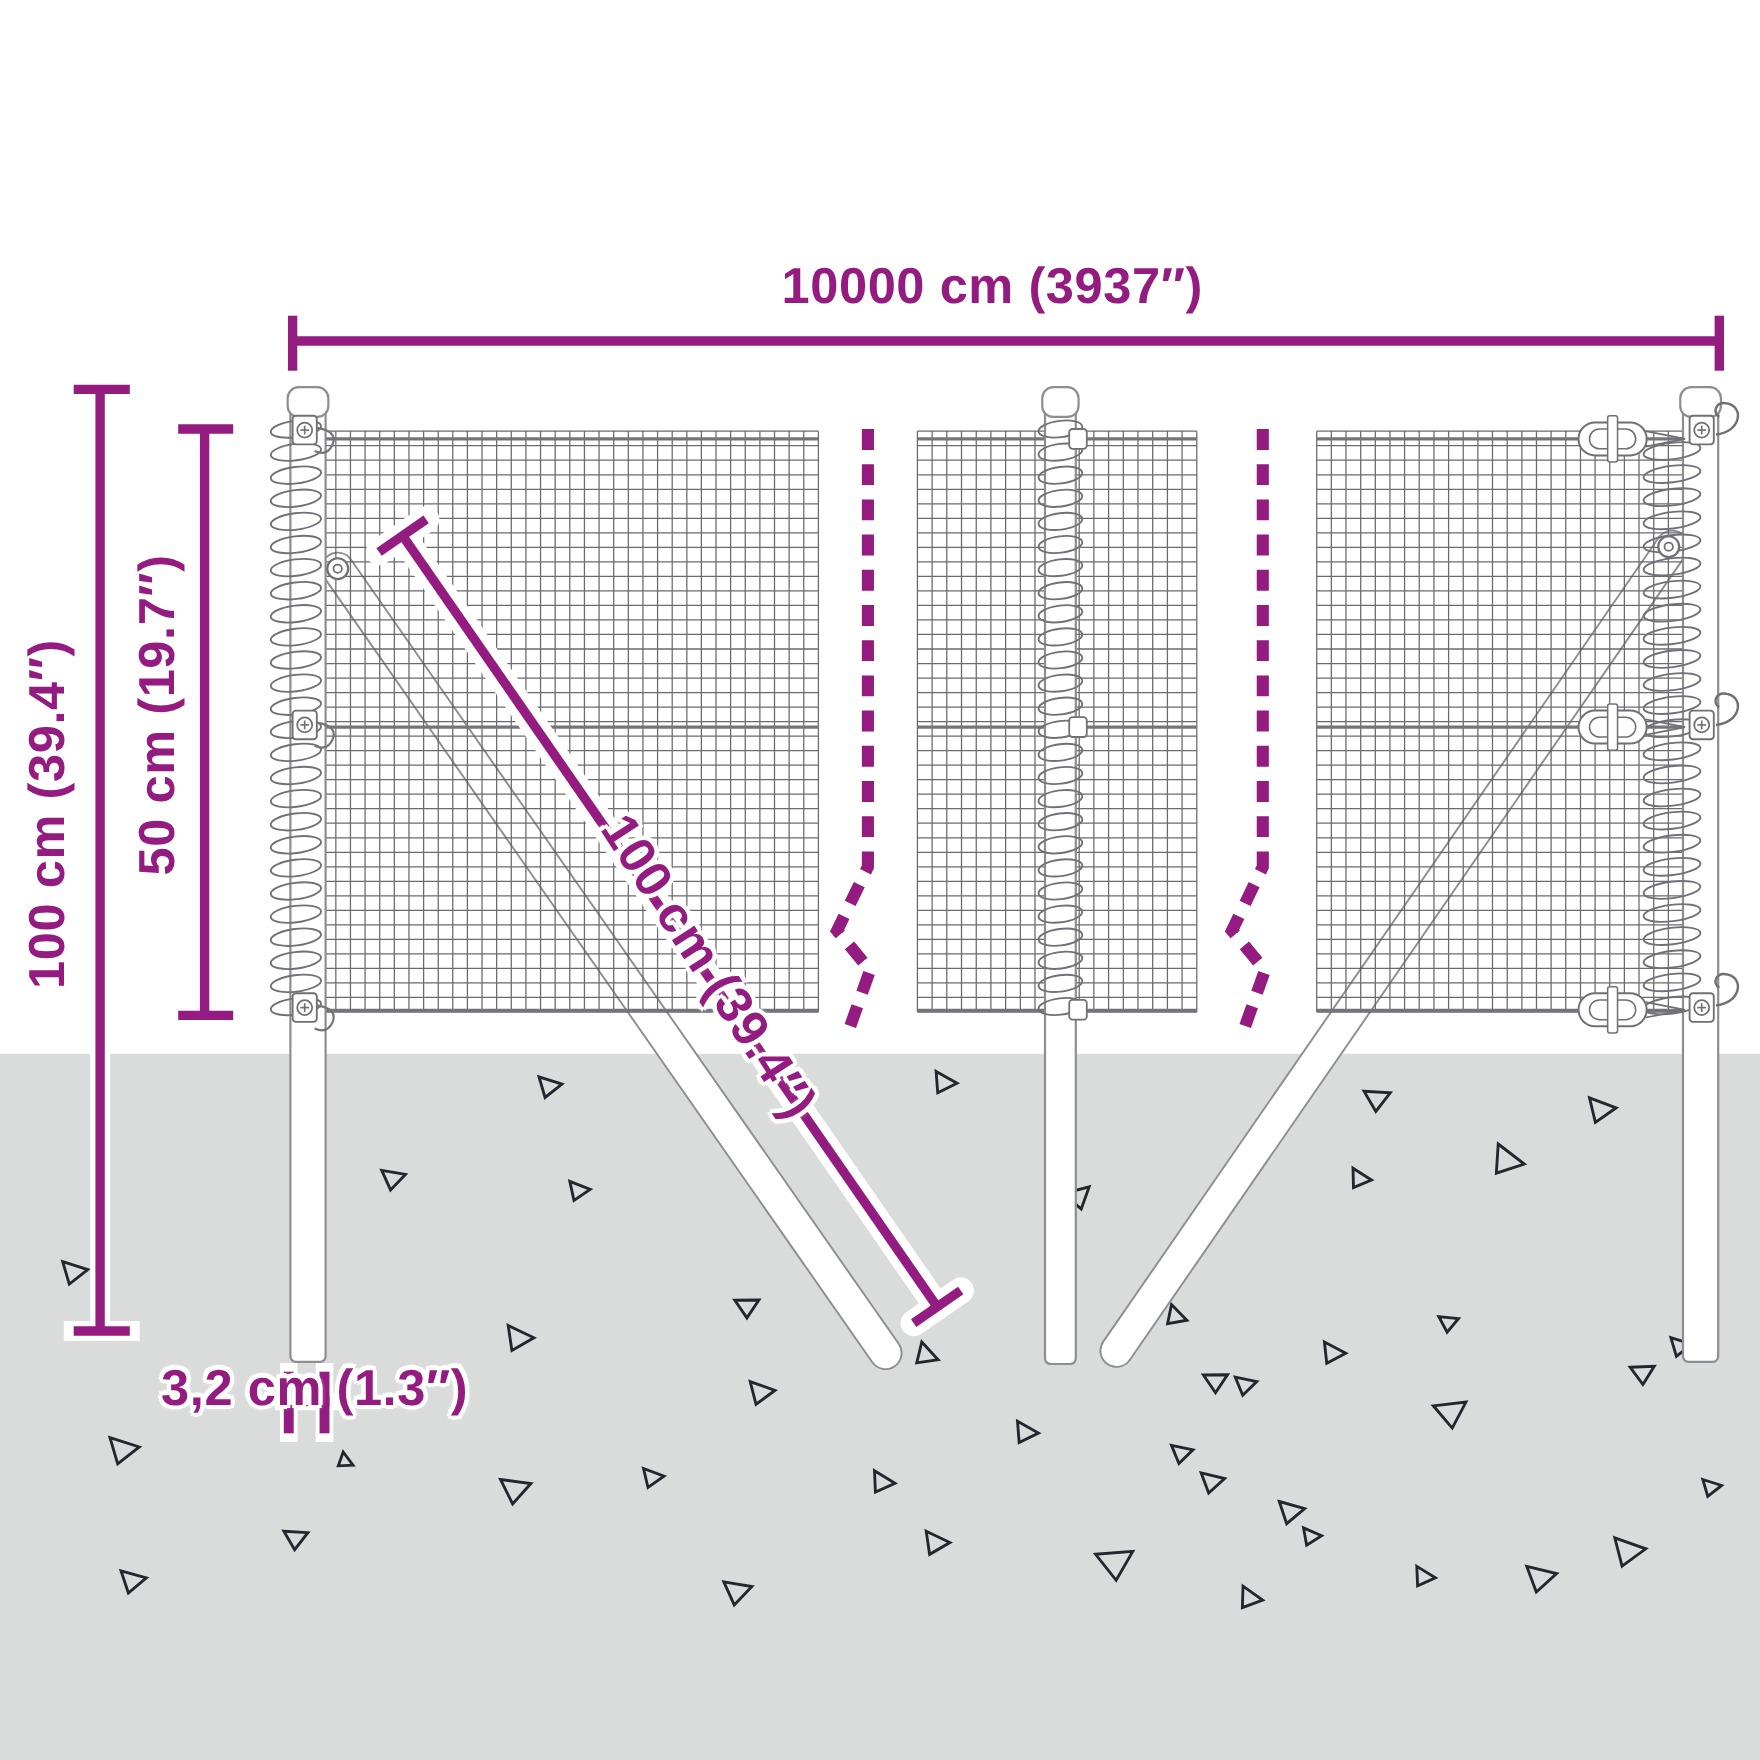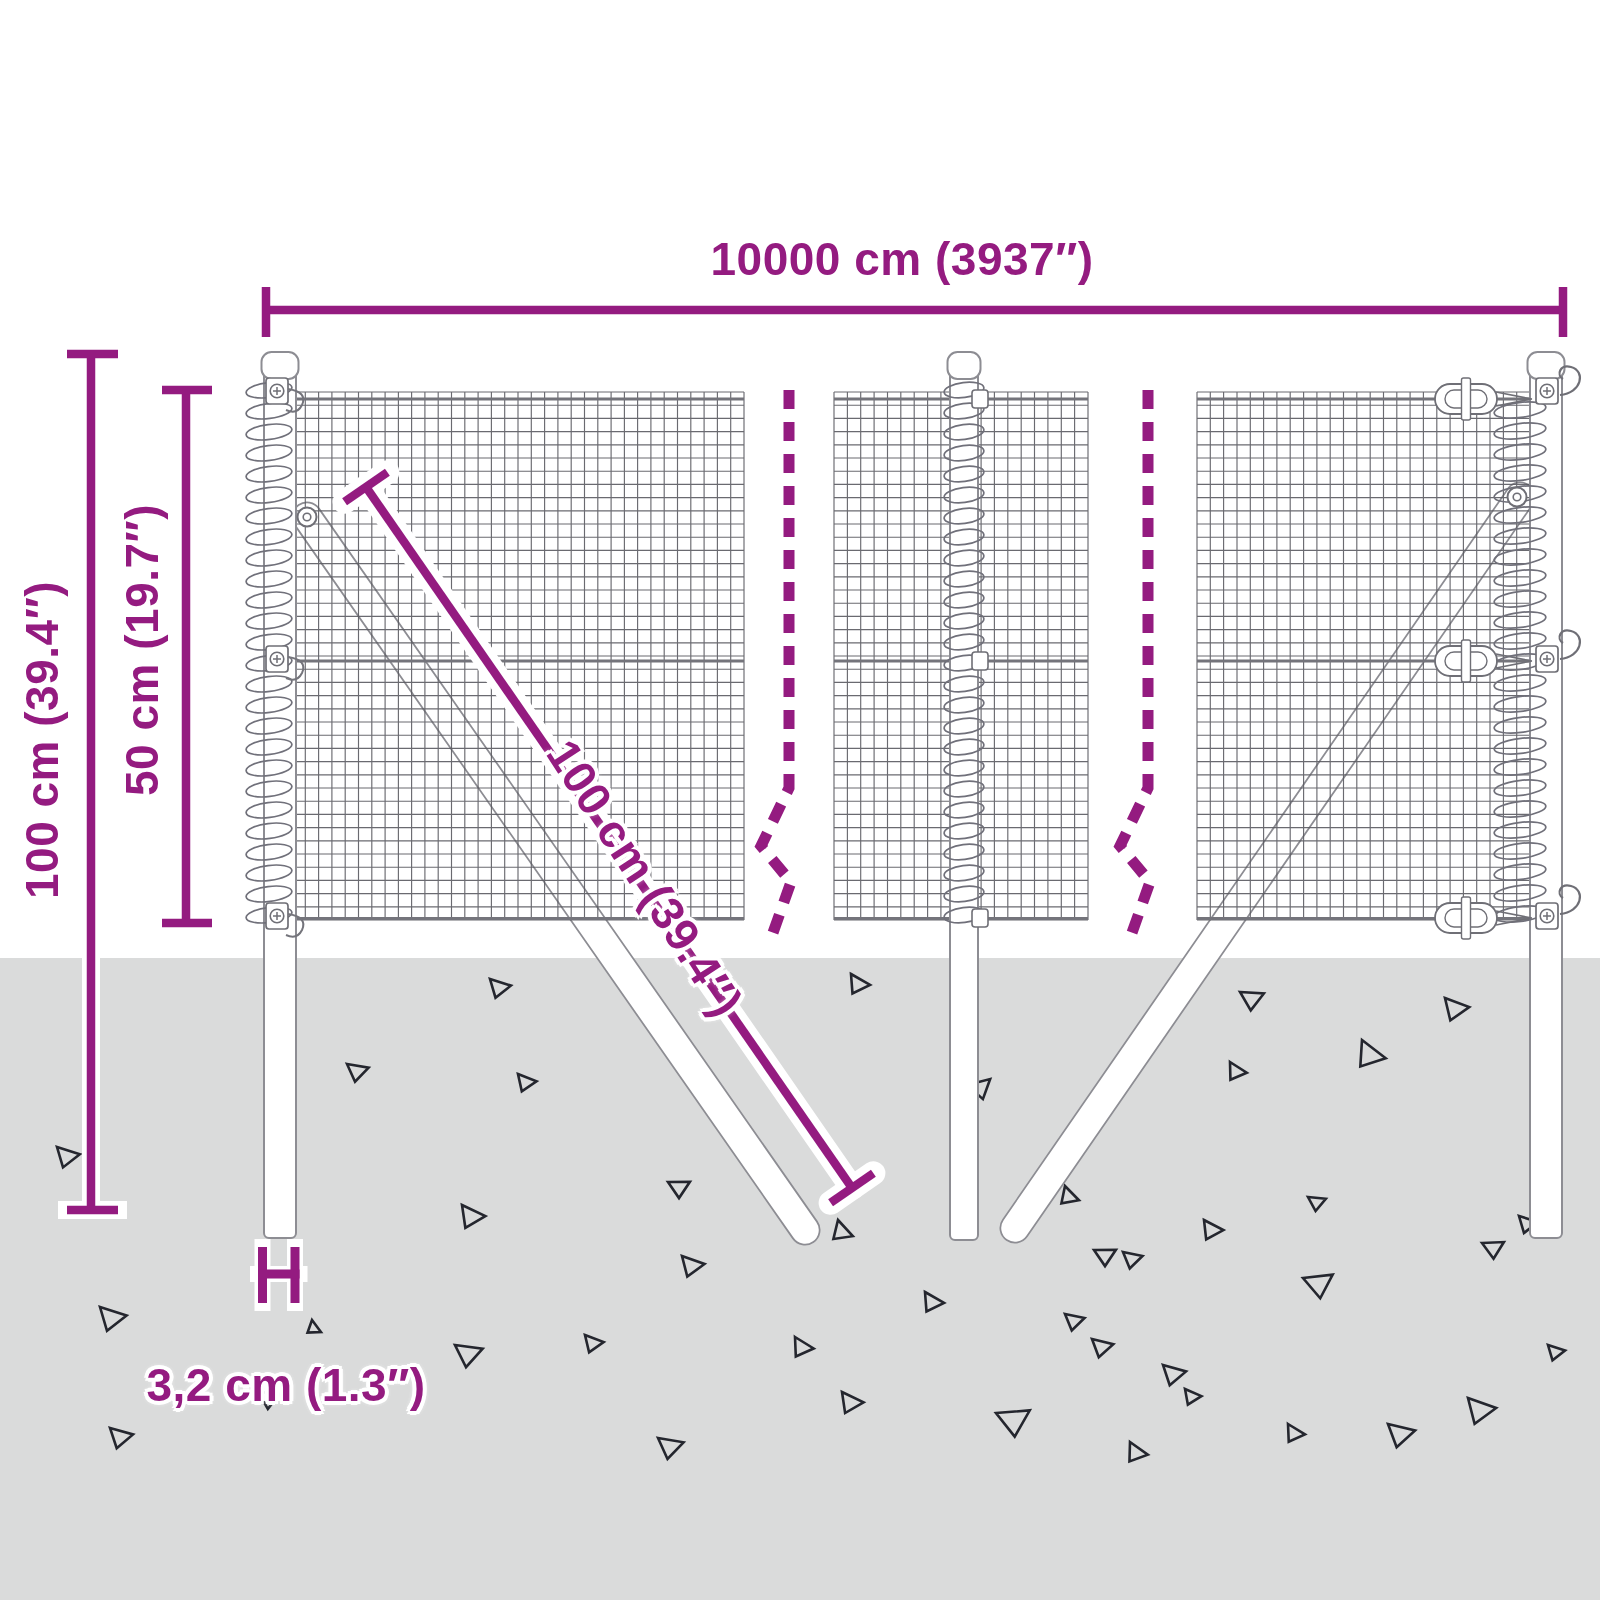--- a/index.html
+++ b/index.html
@@ -251,14 +251,14 @@
     </svg>
 
   <div class="dim-label" style="left: 902px; top: 259px; color: rgb(148, 27, 128);">10000 cm (3937″)</div>
 
   <div class="dim-label rot-ccw" style="left: 42px; top: 740px; color: rgb(148, 27, 128);">100 cm (39.4″)</div>
 
   <div class="dim-label rot-ccw" style="left: 142px; top: 650px; color: rgb(148, 27, 128);">50 cm (19.7″)</div>
 
   <div class="dim-label rot-diag" style="left: 645px; top: 878px; color: rgb(148, 27, 128);">100 cm (39.4″)</div>
 
-  <div class="dim-label" style="left: 286px; top: 1385px; color: rgb(148, 27, 128);">3,2 cm (1.3″)</div>
+  <div class="dim-label" style="left: 286px; top: 1261px; color: rgb(148, 27, 128);">3,2 cm (1.3″)</div>
 </div>
 
 </body></html>

